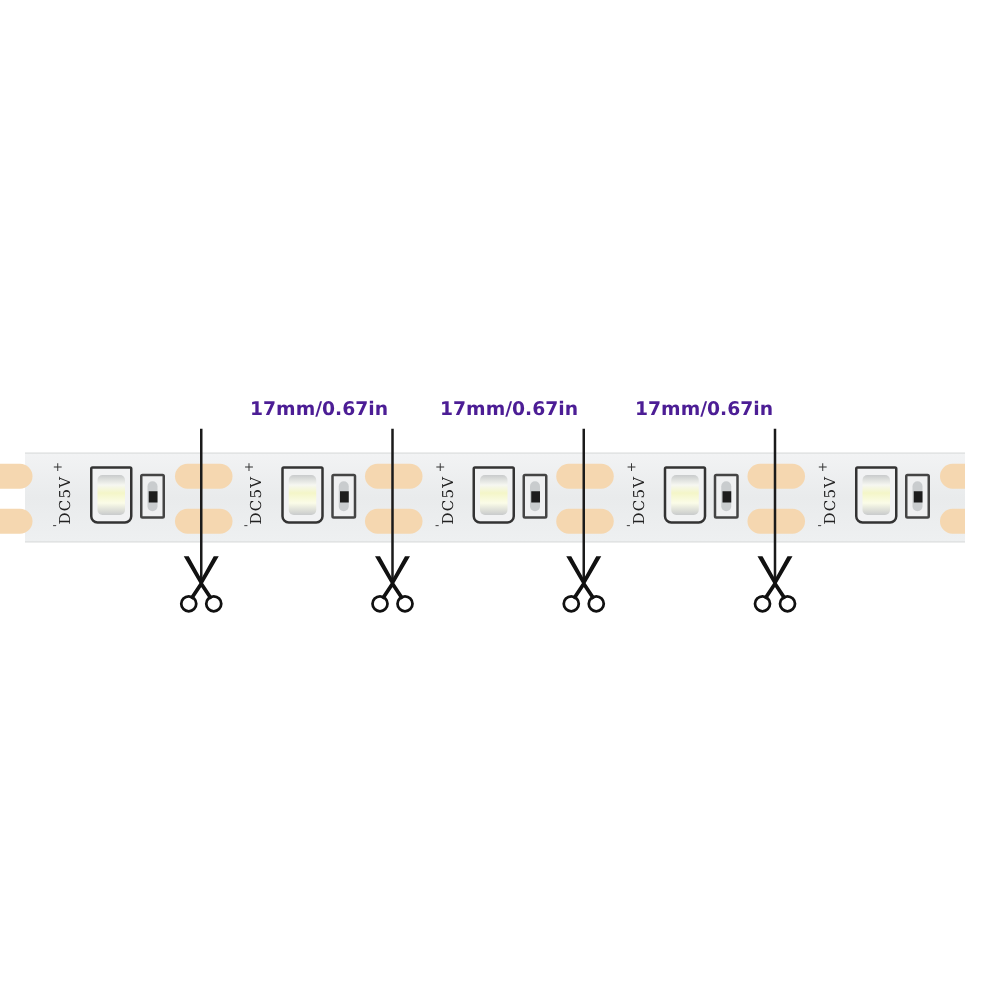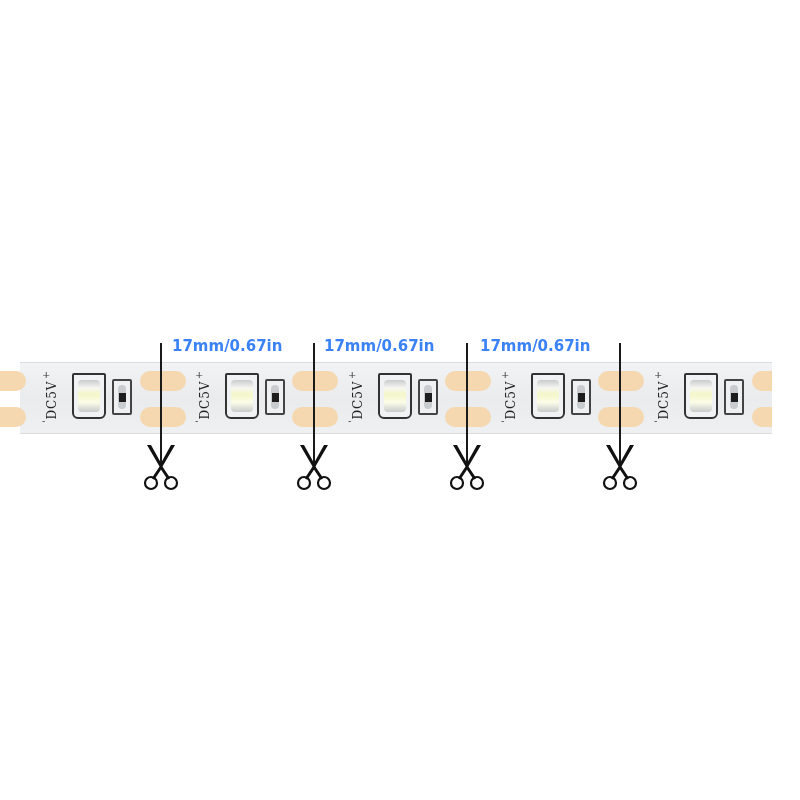--- a/index.html
+++ b/index.html
@@ -11,21 +11,21 @@
   .segment { position: absolute; top: 0; height: 70px; width: 110px; }
   .plus { position: absolute; left: 12px; top: 6px; font-size: 10px; color: #333; font-family: "DejaVu Serif", serif; }
   .minus { position: absolute; left: 12px; top: 52px; font-size: 10px; color: #333; font-family: "DejaVu Serif", serif; }
   .dc { position: absolute; left: 2px; top: 30px; transform: rotate(-90deg); transform-origin: center; font-size: 12px; color: #222; font-family: "DejaVu Serif", serif; letter-spacing: 1px; width: 40px; text-align: center; }
   .led-frame { position: absolute; left: 42px; top: 10px; width: 34px; height: 46px; border: 2px solid #333; border-radius: 2px 2px 6px 6px; background: #f1f2f3; box-sizing: border-box; }
   .led-chip { position: absolute; left: 4px; top: 5px; width: 22px; height: 32px; border-radius: 4px; background: linear-gradient(#c9cbcc, #f6f7f1 25%, #f4f6c8 45%, #fbfce8 70%, #c9cbcc); }
   .res-frame { position: absolute; left: 82px; top: 16px; width: 20px; height: 36px; border: 2px solid #444; border-radius: 2px; box-sizing: border-box; background: #eff0f1; }
   .res-chip { position: absolute; left: 4px; top: 4px; width: 8px; height: 24px; border-radius: 4px; background: #c9ccce; }
   .res-body { position: absolute; left: 5px; top: 12px; width: 7px; height: 9px; background: #1d1d1d; }
   .cut-line { position: absolute; width: 2px; background: #1a1a1a; top: 343px; height: 122px; }
-  .label { position: absolute; top: 337px; font-weight: bold; font-size: 15px; color: #3b82f6; white-space: nowrap; }
+  .label { position: absolute; top: 318px; font-weight: bold; font-size: 15px; color: #4c1d95; white-space: nowrap; margin-left: 28px; }
   .scissors { position: absolute; top: 443px; width: 40px; height: 48px; }
 </style>
 </head>
 <body>
 
 <div class="strip">
 
   <div class="pad top" style="left:-30px;width:36px;"></div>
   <div class="pad bot" style="left:-30px;width:36px;"></div>
 

